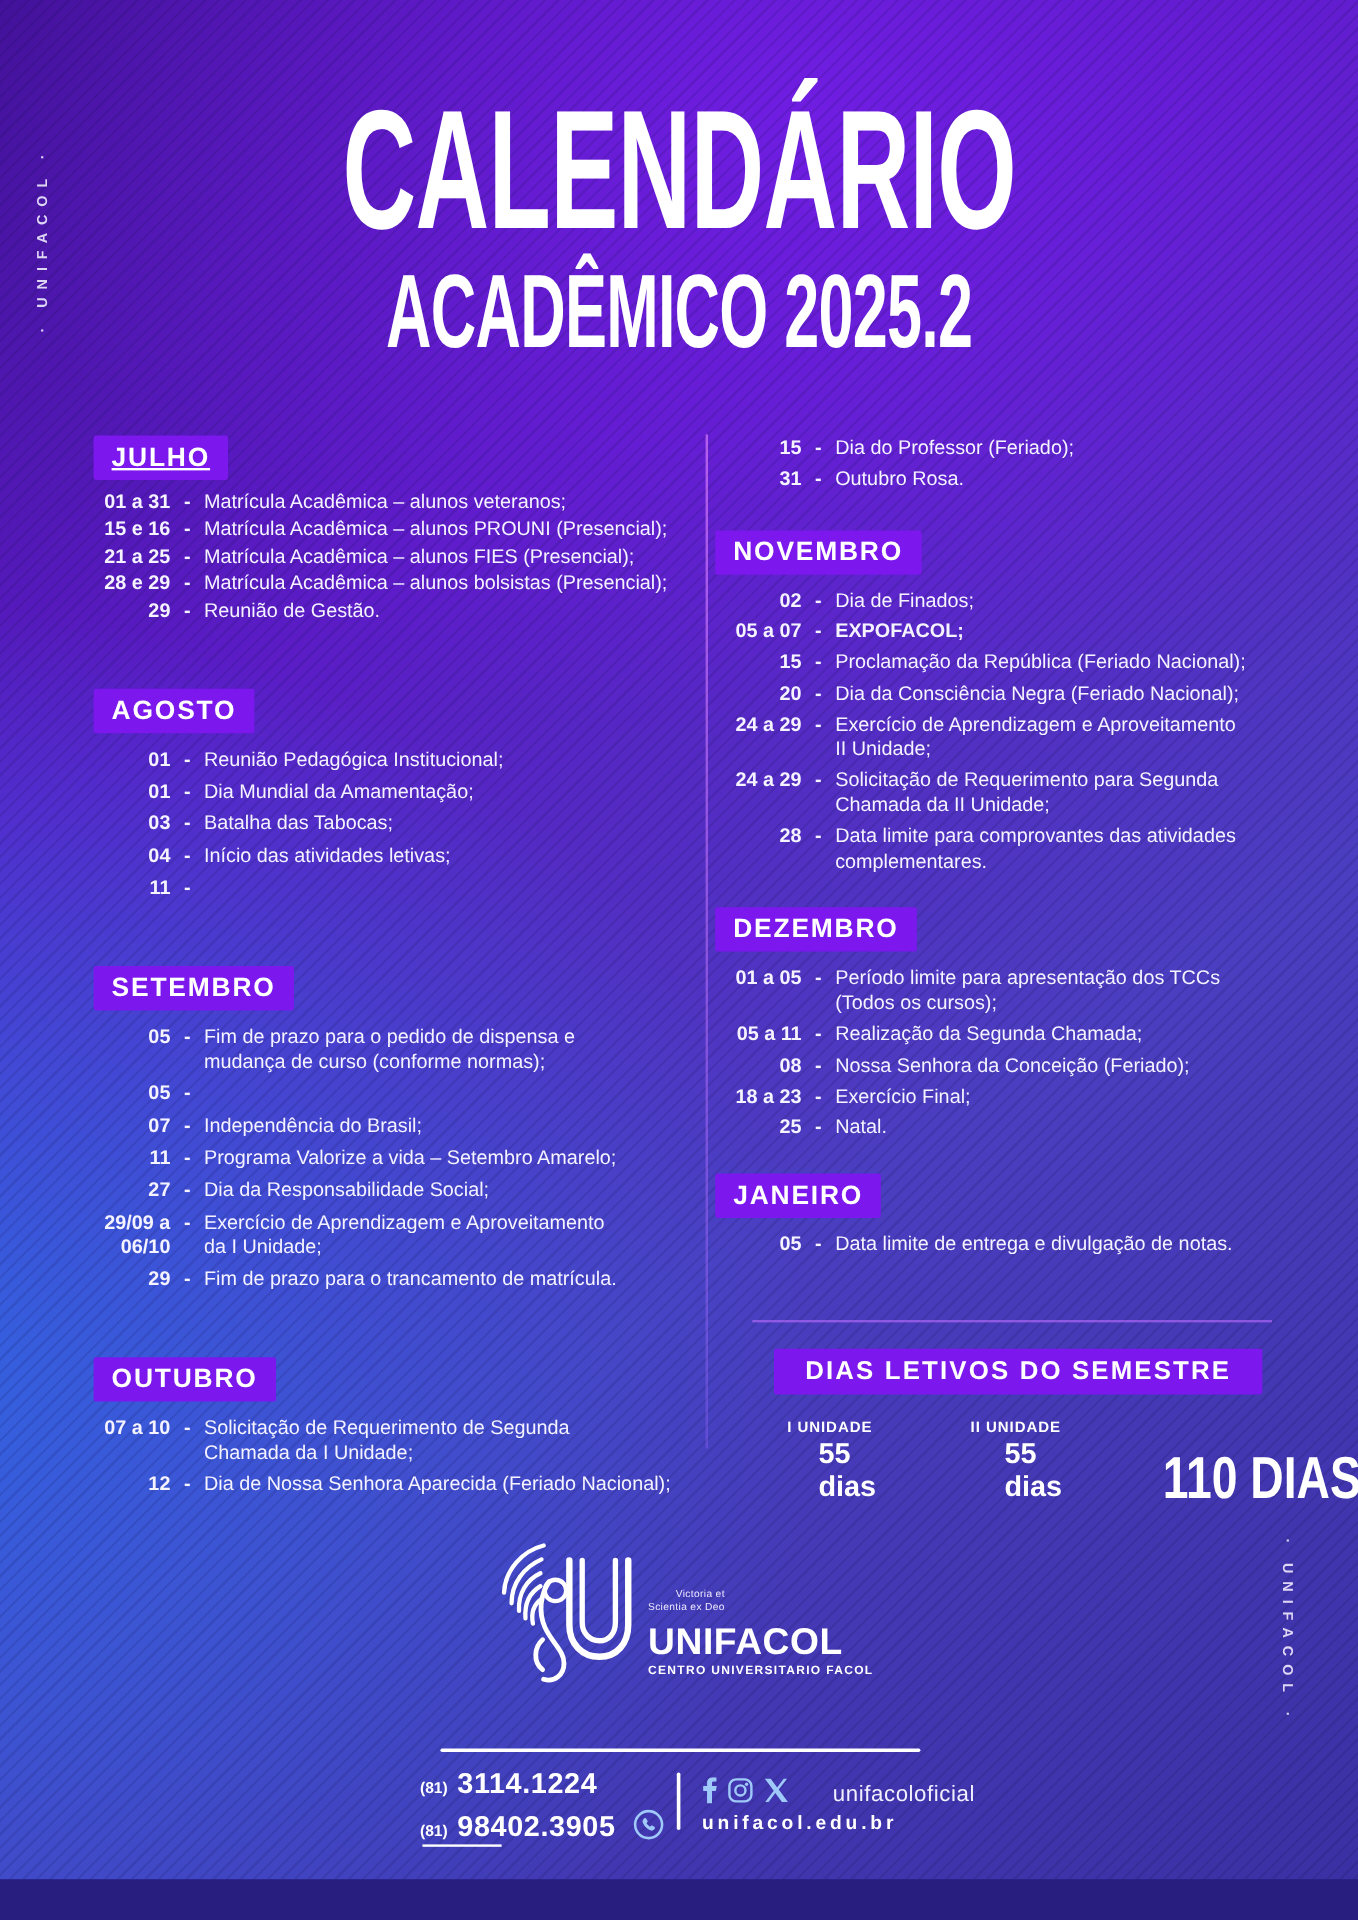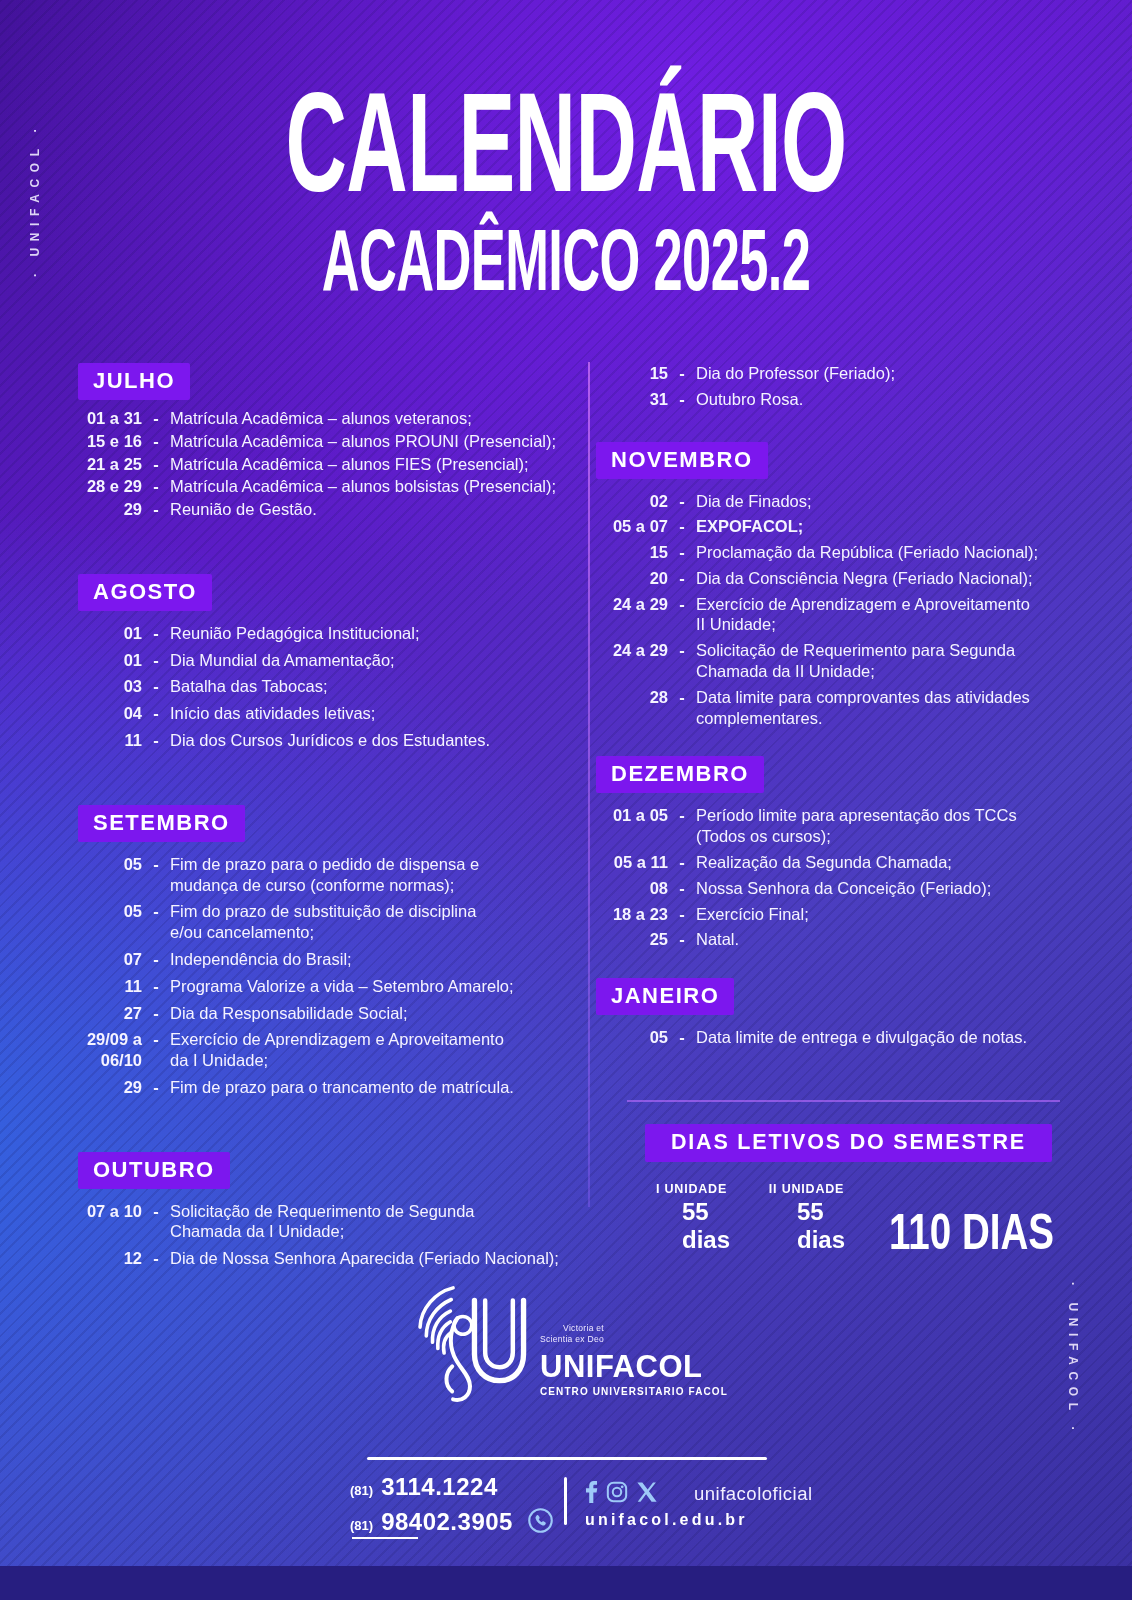--- a/index.html
+++ b/index.html
@@ -36,21 +36,21 @@
   .col-right { left:596px; width:486px; }
 
   .section { margin-bottom:54px; }
   .col-right .section { margin-bottom:28px; }
   .col-right .section.no-badge { margin-bottom:32px; }
   .badge {
     display:inline-block; background:#7c17ee; color:#fff; font-weight:800;
     font-size:22px; letter-spacing:1.5px; padding:5px 15px 6px; border-radius:2px;
     margin-bottom:12px;
   }
-  .section.tight .badge { margin-bottom:8px; }
+  .section.tight .badge { margin-bottom:8px;text-decoration:underline; }
 
   .event { display:flex; gap:9px; margin-bottom:6px; font-size:16.5px; line-height:1.26; color:#f5f3ff; }
   .section.tight .event { margin-bottom:2px; }
   .col-right .event { margin-bottom:5px; }
   .edate { width:64px; min-width:64px; text-align:right; font-weight:700; }
   .col-right .edate { width:72px; min-width:72px; }
   .edash { width:10px; text-align:center; font-weight:700; }
   .etext { flex:1; white-space:pre-line; }
   .etext.strong { font-weight:700; }
 
@@ -61,21 +61,21 @@
   .jan-divider {
     position:absolute; left:627px; top:1100px; width:433px; height:1.5px;
     background:rgba(190,110,255,.6);
   }
 
   .summary { position:absolute; left:645px; top:1124px; width:430px; }
   .summary-banner {
     display:inline-block; background:#7c17ee; color:#fff; font-weight:800;
     font-size:21.5px; letter-spacing:1.8px; padding:6px 26px 7px; border-radius:2px;
   }
-  .summary-row { margin-top:20px; margin-left:8px; display:flex; align-items:flex-end; gap:38px; }
+  .summary-row { margin-top:20px; margin-left:8px; display:flex; align-items:flex-end; gap:78px; }
   .unit { display:flex; flex-direction:column; align-items:center; }
   .unit-label { font-size:12.5px; font-weight:700; letter-spacing:.8px; }
   .unit-value { font-size:24px; font-weight:700; margin-top:2px;margin-left:29px; }
   .total-days { font-size:47px; font-weight:800; line-height:.92; white-space:nowrap;
     transform:scale(.82,1.05); transform-origin:left bottom; margin-left:6px; }
 
   .logo { position:absolute; left:412px; top:1276px; display:flex; align-items:center; gap:12px; }
   .logo-text { padding-top:26px; }
   .motto { font-size:8.5px; line-height:1.25; white-space:pre-line; letter-spacing:.3px;
            color:#eee9ff; margin-bottom:7px; text-align:right; width:max-content; }
@@ -158,37 +158,34 @@
         <span class="etext">Batalha das Tabocas;</span>
       </div>
       <div class="event">
         <span class="edate">04</span>
         <span class="edash">-</span>
         <span class="etext">Início das atividades letivas;</span>
       </div>
       <div class="event">
         <span class="edate">11</span>
         <span class="edash">-</span>
-        <span class="etext">Dia dos Cursos Jurídicos e dos Estudantes.</span>
       </div>
     </div>
 
     <div class="section">
       <div class="badge">SETEMBRO</div>
       <div class="event">
         <span class="edate">05</span>
         <span class="edash">-</span>
         <span class="etext">Fim de prazo para o pedido de dispensa e
 mudança de curso (conforme normas);</span>
       </div>
       <div class="event">
         <span class="edate">05</span>
         <span class="edash">-</span>
-        <span class="etext">Fim do prazo de substituição de disciplina
-e/ou cancelamento;</span>
       </div>
       <div class="event">
         <span class="edate">07</span>
         <span class="edash">-</span>
         <span class="etext">Independência do Brasil;</span>
       </div>
       <div class="event">
         <span class="edate">11</span>
         <span class="edash">-</span>
         <span class="etext">Programa Valorize a vida – Setembro Amarelo;</span>

